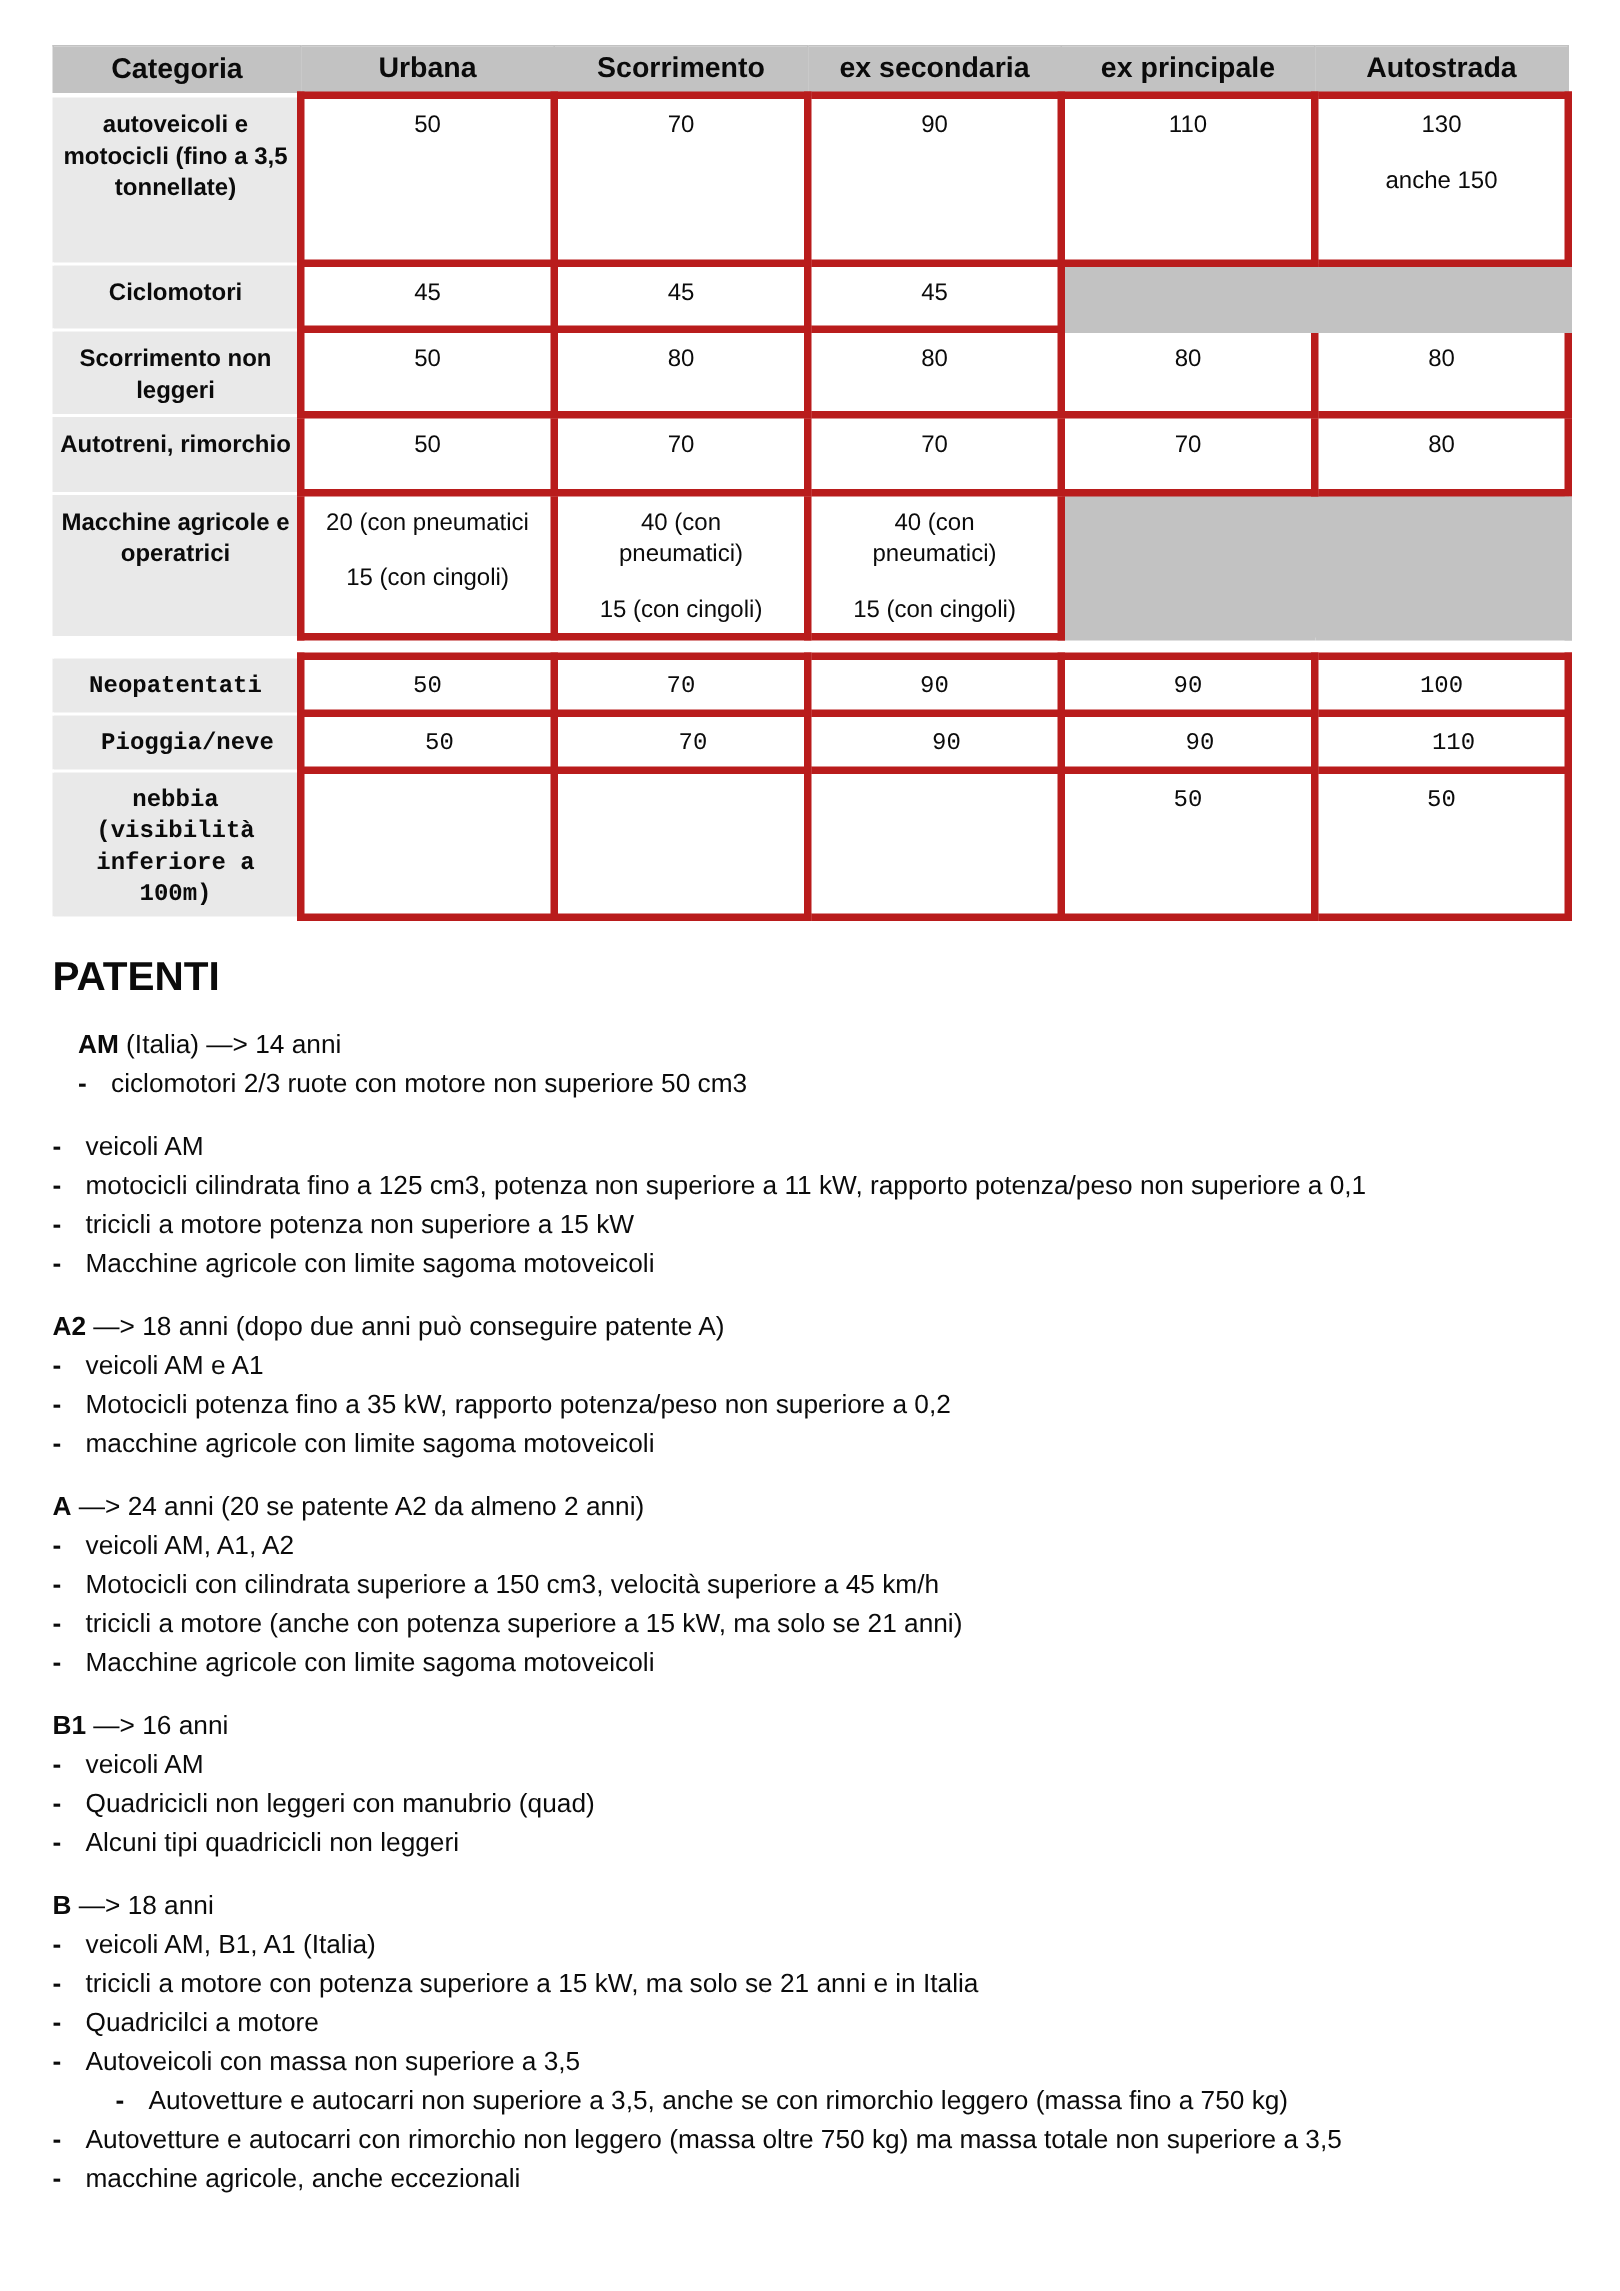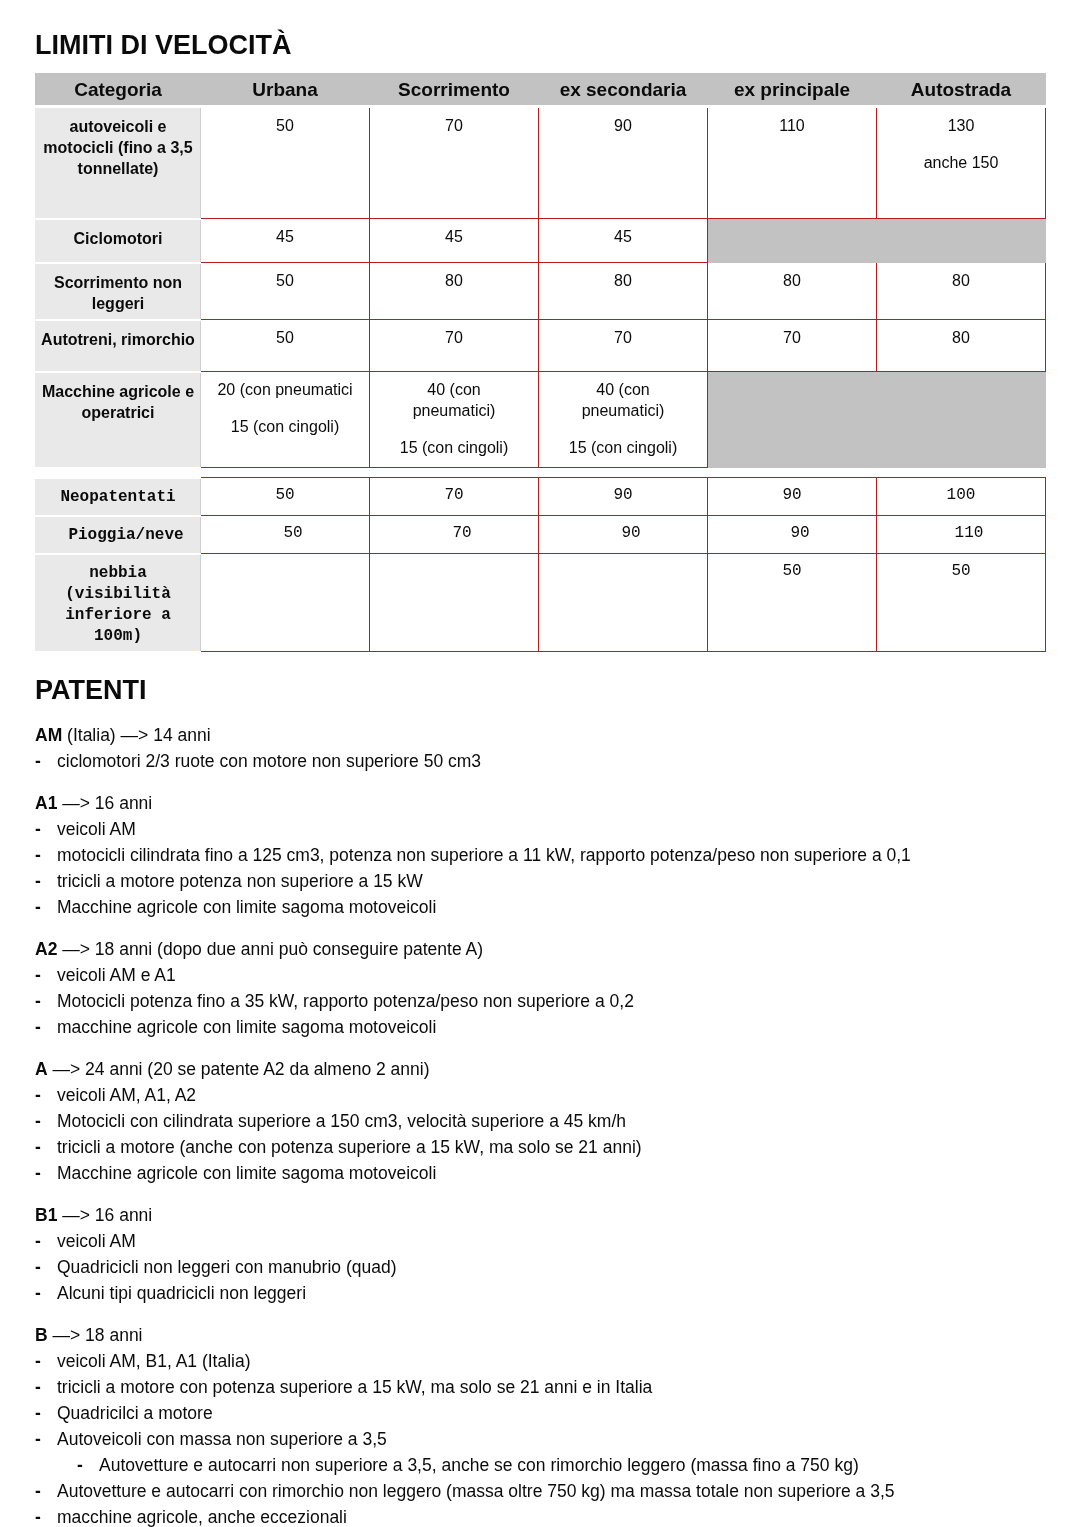--- a/index.html
+++ b/index.html
@@ -41,21 +41,21 @@
     border-bottom: 3px solid #ffffff;
     font-size: 19px;
     font-weight: bold;
     height: 33px;
     text-align: center;
     vertical-align: middle;
     box-sizing: border-box;
     padding: 0 2px;
   }
   .limits-table td {
-    border: 1px solid #b91c1c;
+    border: 5px solid #b91c1c;
     vertical-align: top;
     text-align: center;
     font-size: 16px;
     line-height: 21px;
     box-sizing: border-box;
     padding: 7px 4px 4px 4px;
     background: #ffffff;
   }
   .limits-table td.cat {
     background: #e9e9e9;
@@ -74,21 +74,21 @@
   .row-autoveicoli td { height: 112px; margin-left: 12px; }
   .row-ciclomotori td { height: 44px; }
   .row-quadricicli td { height: 57px; }
   .row-autotreni td  { height: 52px; }
   .row-macchine td   { height: 96px; }
   .row-neopatentati td { height: 38px; }
   .row-pioggia td    { height: 38px; padding-left: 20px; }
   .row-nebbia td     { height: 63px; }
   
   .lic-section { margin-top: 16px; }
-  .lic-section:first-child { margin-top: 16px; }
+  .lic-section:first-child { margin-top: 16px; margin-left: 17px; }
   .lic-heading {
     font-size: 17.5px;
     line-height: 26px;
   }
   .lic-code { font-weight: bold; }
   .lic-item {
     display: flex;
     font-size: 17.5px;
     line-height: 26px;
   }
@@ -98,21 +98,20 @@
     font-weight: bold;
   }
   .lic-item.lvl2 { margin-left: 42px; }
   .lic-item .itxt { flex: 1; }
 </style>
 </head>
 <body>
 
 <div class="page">
 
-  <h1 class="doc-title">LIMITI DI VELOCITÀ</h1>
 
   <table class="limits-table part1">
     <colgroup>
         <col class="c-cat">
         <col class="c-val">
         <col class="c-val">
         <col class="c-val">
         <col class="c-val">
         <col class="c-val">
       </colgroup>
@@ -279,21 +278,20 @@
 
   <div id="license-sections">
       <div class="lic-section">
         <div class="lic-heading"><span class="lic-code">AM</span> (Italia) —&gt; 14 anni</div>
         <div class="lic-item lvl1">
           <span class="dash">-</span>
           <span class="itxt">ciclomotori 2/3 ruote con motore non superiore 50 cm3</span>
         </div>
       </div>
       <div class="lic-section">
-        <div class="lic-heading"><span class="lic-code">A1</span> —&gt; 16 anni</div>
         <div class="lic-item lvl1">
           <span class="dash">-</span>
           <span class="itxt">veicoli AM</span>
         </div>
         <div class="lic-item lvl1">
           <span class="dash">-</span>
           <span class="itxt">motocicli cilindrata fino a 125 cm3, potenza non superiore a 11 kW, rapporto potenza/peso non superiore a 0,1</span>
         </div>
         <div class="lic-item lvl1">
           <span class="dash">-</span>

